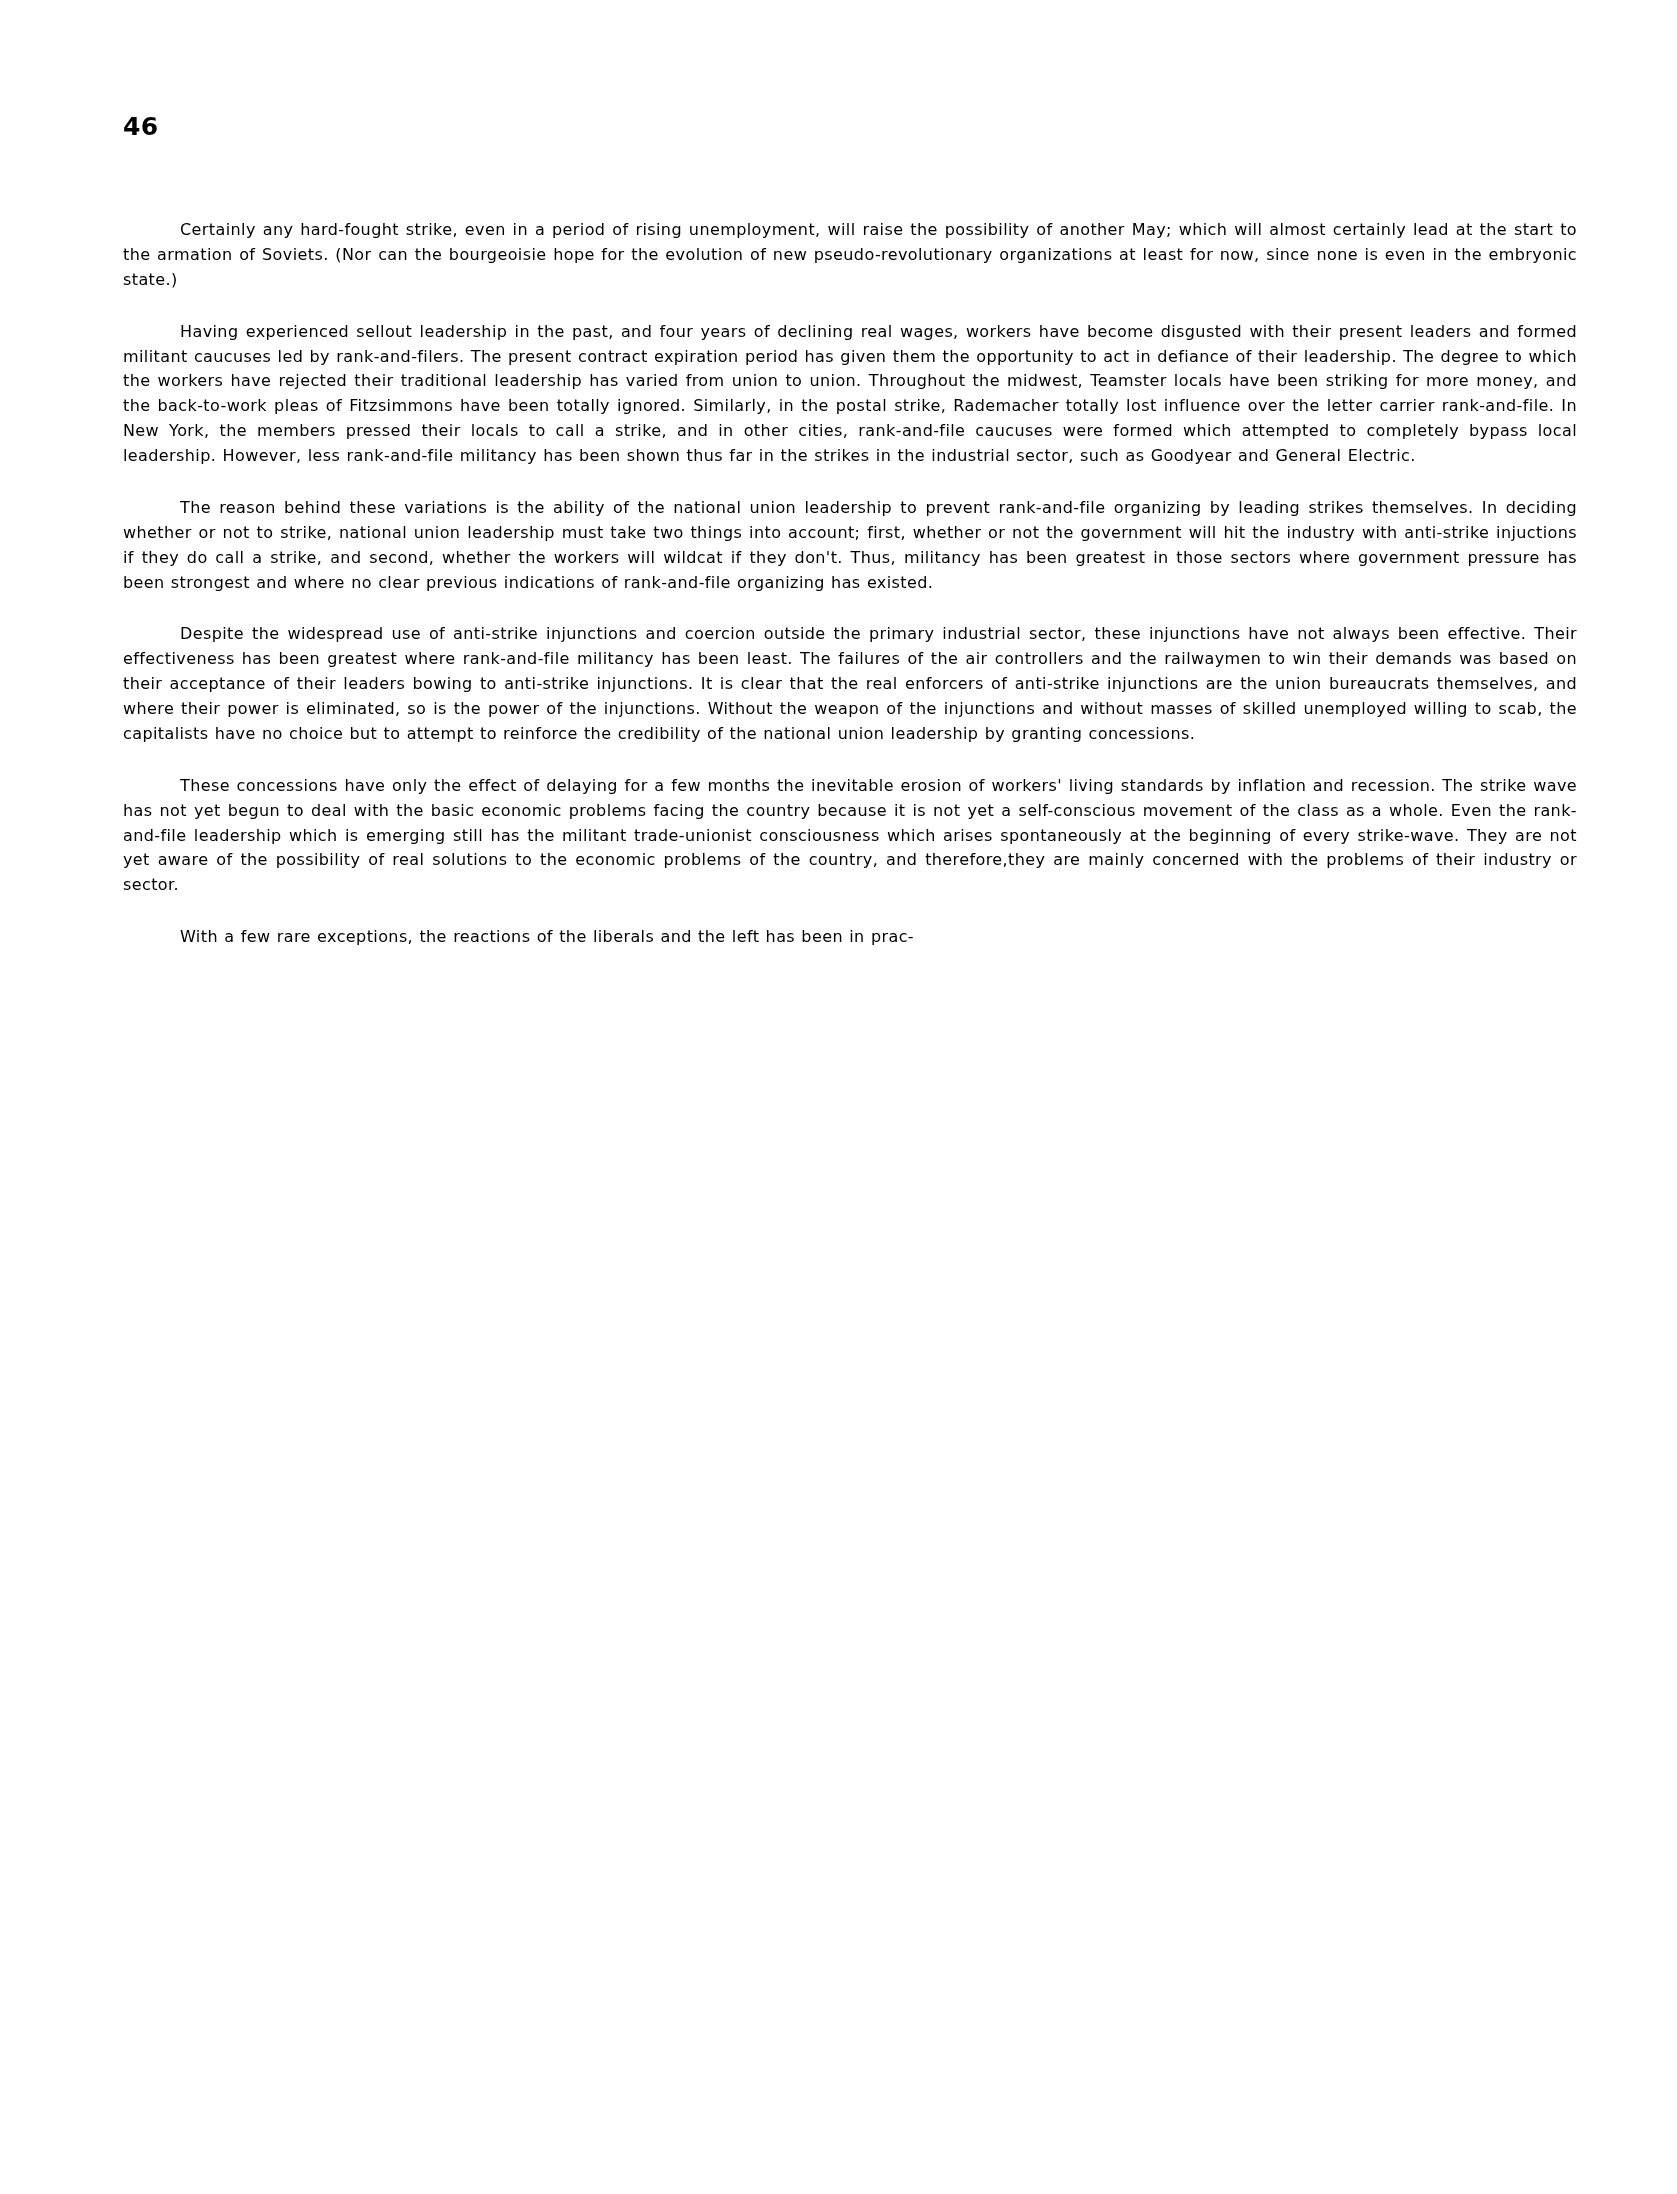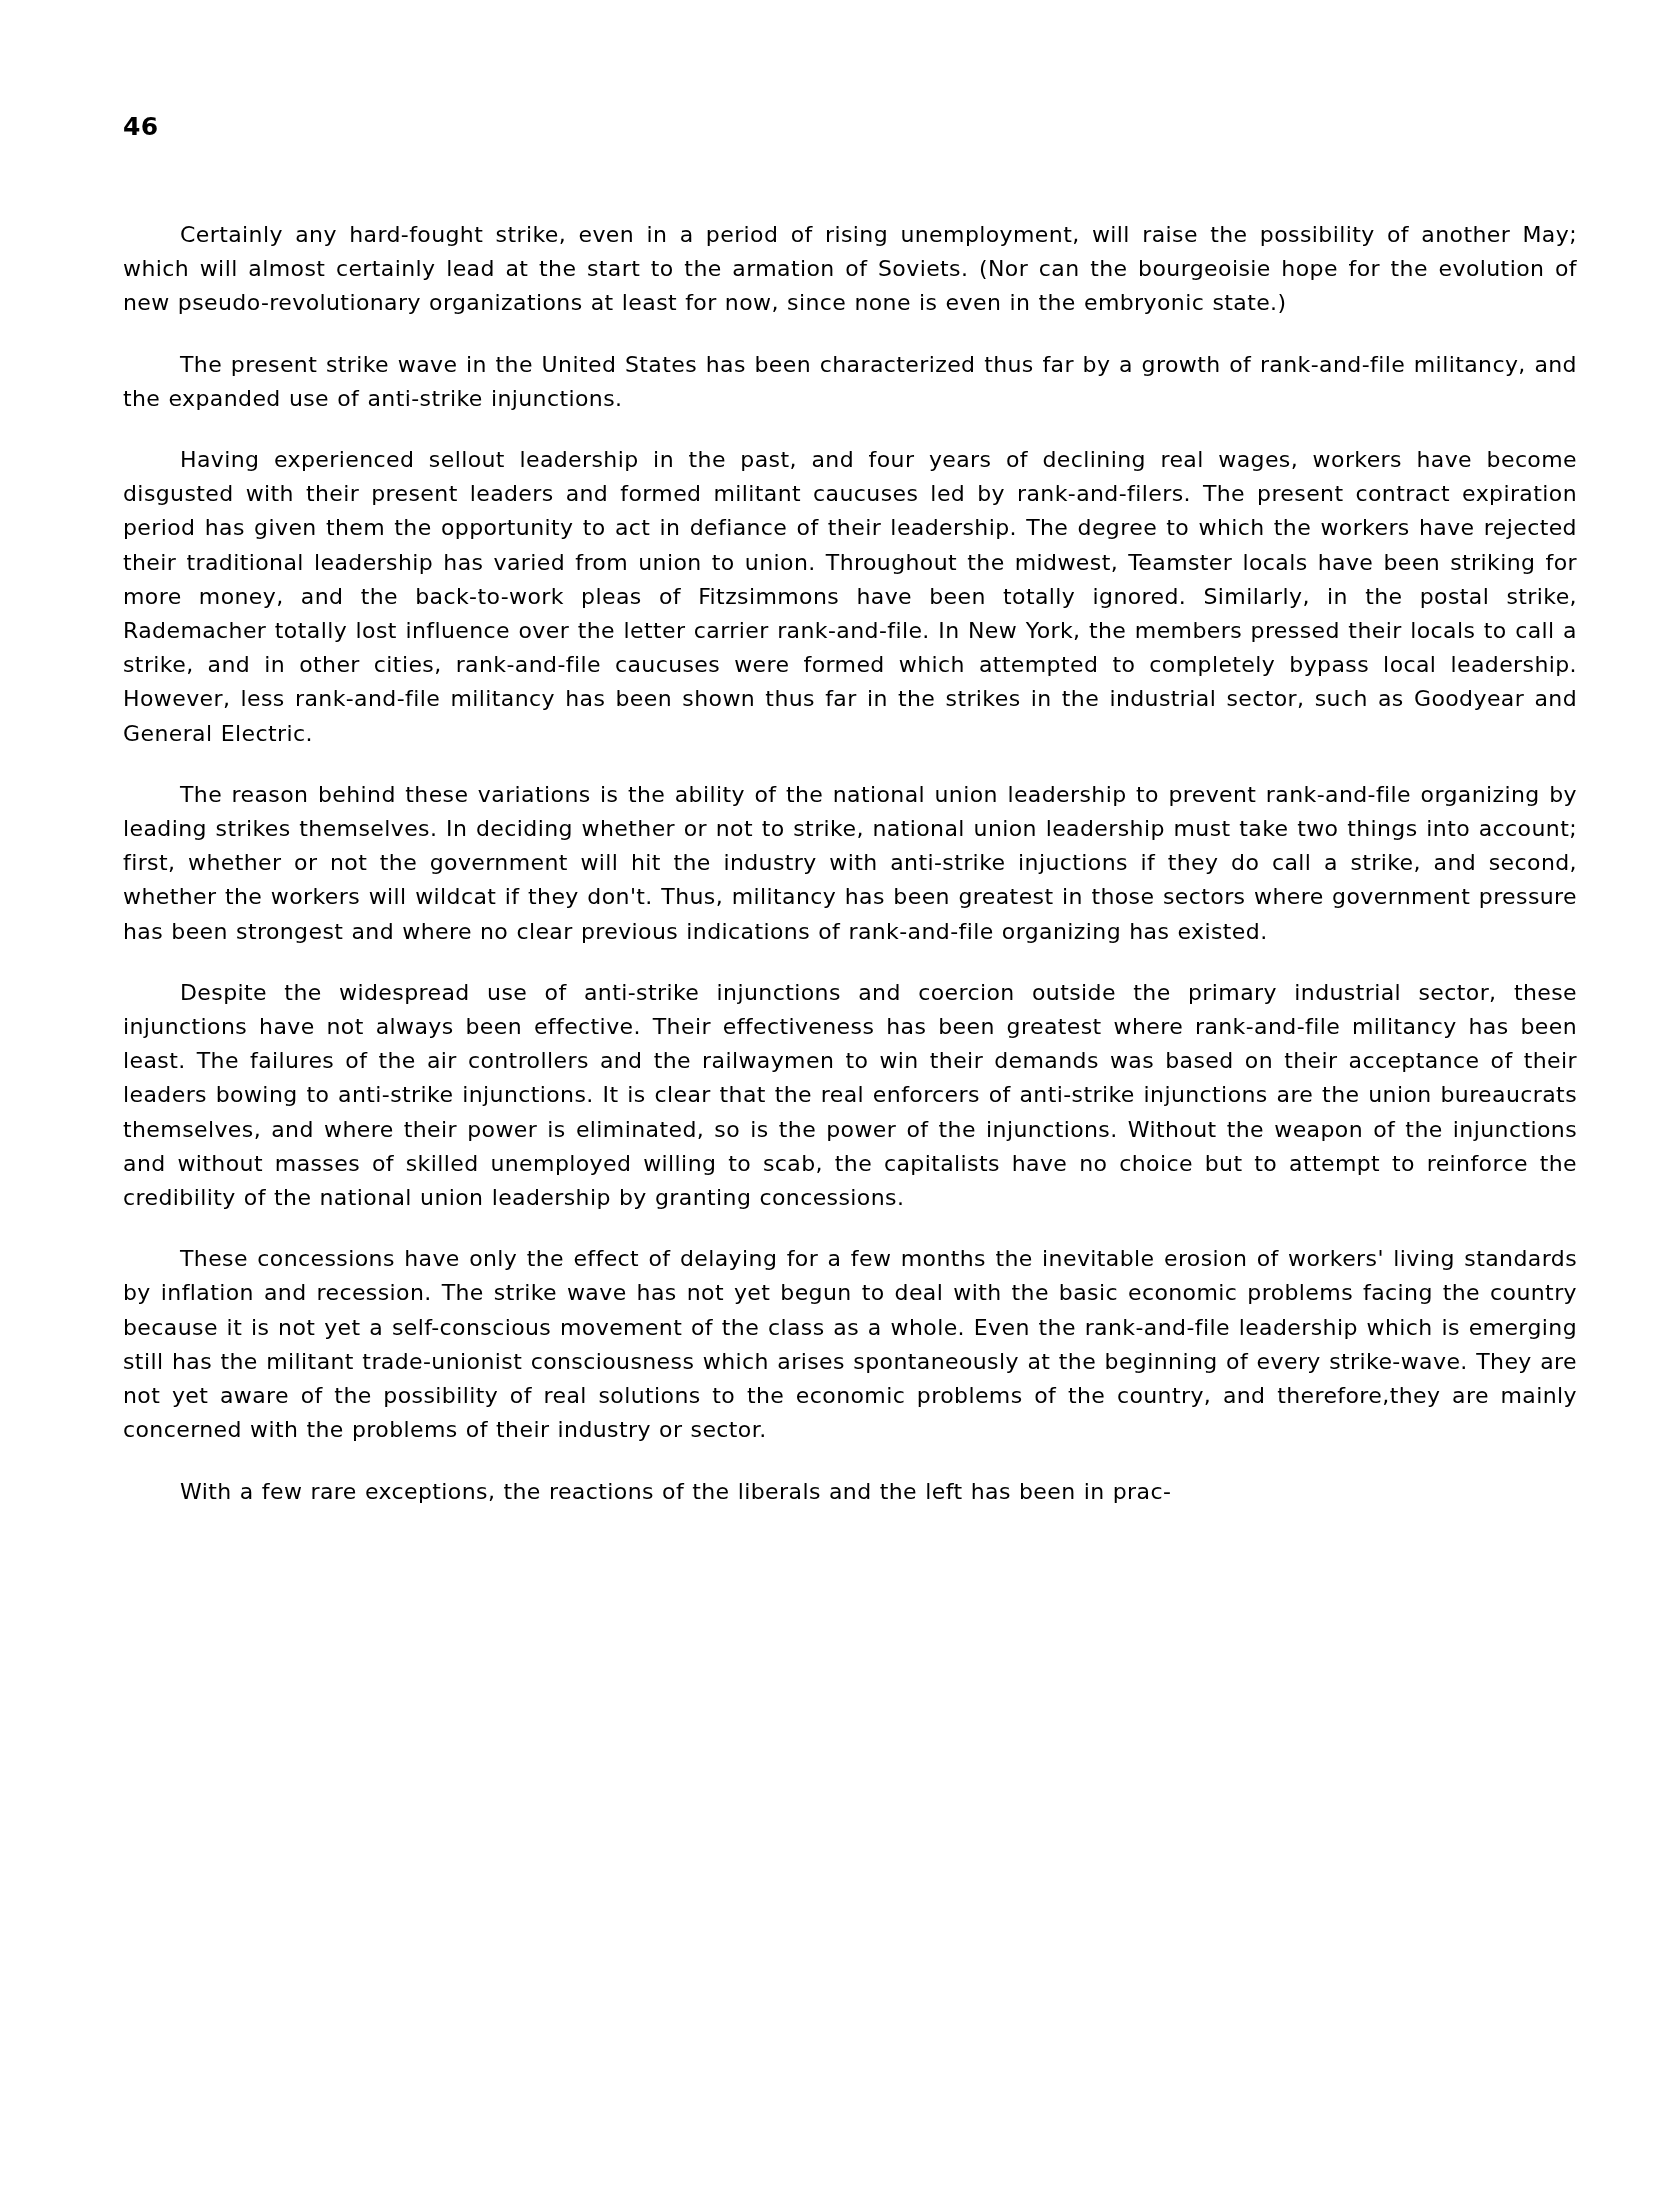--- a/index.html
+++ b/index.html
@@ -24,21 +24,21 @@
     padding: 112px 100px 0 123px;
   }
   .page-number {
     font-family: "DejaVu Sans", sans-serif;
     font-weight: bold;
     font-size: 25px;
     letter-spacing: 0.4px;
     margin: 0 0 77px 0;
   }
   .para {
-    font-size: 22px;
+    font-size: 16px;
     line-height: 1.555;
     letter-spacing: 0.4px;
     margin: 0 0 27px 0;
     text-align: justify;
     word-spacing: 0.8px;
   }
   .para.first-indent {
     text-indent: 57px;
   }
   .section-heading {
@@ -60,21 +60,20 @@
 </head>
 <body>
 
 <div class="page">
 
   <div class="page-number">46</div>
 
   <p class="para first-indent">Certainly any hard-fought strike, even in a period of rising unemployment, will raise the possibility of another May;  which will almost certainly lead at the start to the  armation of Soviets.  (Nor can the bourgeoisie hope for the evolution of new pseudo-revolutionary organizations at least for now,  since none is even in the embryonic state.)</p>
 
 
-  <p class="para first-indent">The present strike wave in the United States has been characterized thus far by a growth of rank-and-file militancy,  and the expanded use of anti-strike injunctions.</p>
 
   <p class="para first-indent">Having experienced sellout leadership in the past,  and four years of declining real wages,  workers have become disgusted with their present leaders and formed militant caucuses led by rank-and-filers.   The present contract expiration period has given them the opportunity to act in defiance of their leadership.   The degree to which the workers have rejected their traditional leadership has varied from union to union.   Throughout the midwest,  Teamster locals have been striking for more money,  and the back-to-work pleas of Fitzsimmons have been totally ignored.   Similarly, in the postal strike,  Rademacher totally lost influence over the letter carrier rank-and-file.   In New York,  the members pressed their locals to call a strike,  and in other cities,  rank-and-file caucuses were formed which attempted to completely bypass local leadership.   However,  less rank-and-file militancy has been shown thus far in the strikes in the industrial sector,  such as Goodyear and General Electric.</p>
 
   <p class="para first-indent">The reason behind these variations is the ability of the national union leadership to prevent rank-and-file organizing by leading strikes themselves.   In deciding whether or not to strike,  national union leadership must take two things into account;  first,  whether or not the government will hit the industry with anti-strike injuctions if they do call a strike, and second,  whether the workers will wildcat if they don't.   Thus,  militancy has been greatest in those sectors where government pressure has been strongest and where no clear previous indications of rank-and-file organizing has existed.</p>
 
   <p class="para first-indent">Despite the widespread use of anti-strike injunctions and coercion outside the primary industrial sector,  these injunctions have not always been effective.   Their effectiveness has been greatest where rank-and-file militancy has been least.   The failures of the air controllers and the railwaymen to win their demands was based on their acceptance of their leaders bowing to anti-strike injunctions.   It is clear that the real enforcers of anti-strike injunctions are the union bureaucrats themselves,  and where their power is eliminated,  so is the power of the injunctions.   Without the weapon of the injunctions and without masses of skilled unemployed willing to scab,  the capitalists have no choice but to attempt to reinforce the credibility of the national union leadership by granting concessions.</p>
 
   <p class="para first-indent">These concessions have only the effect of delaying for a few months the inevitable erosion of workers' living standards by inflation and recession.   The strike wave has not yet begun to deal with the basic economic problems facing the country because it is not yet a self-conscious movement of the class as a whole.   Even the rank-and-file leadership which is emerging still has the militant trade-unionist consciousness which arises spontaneously at the beginning of every strike-wave.   They are not yet aware of the possibility of real solutions to the economic problems of the country,  and therefore,they are mainly concerned with the problems of their industry or sector.</p>
 
   <p class="para first-indent last">With a few rare exceptions,  the reactions of the liberals and the left has been in prac-</p>

